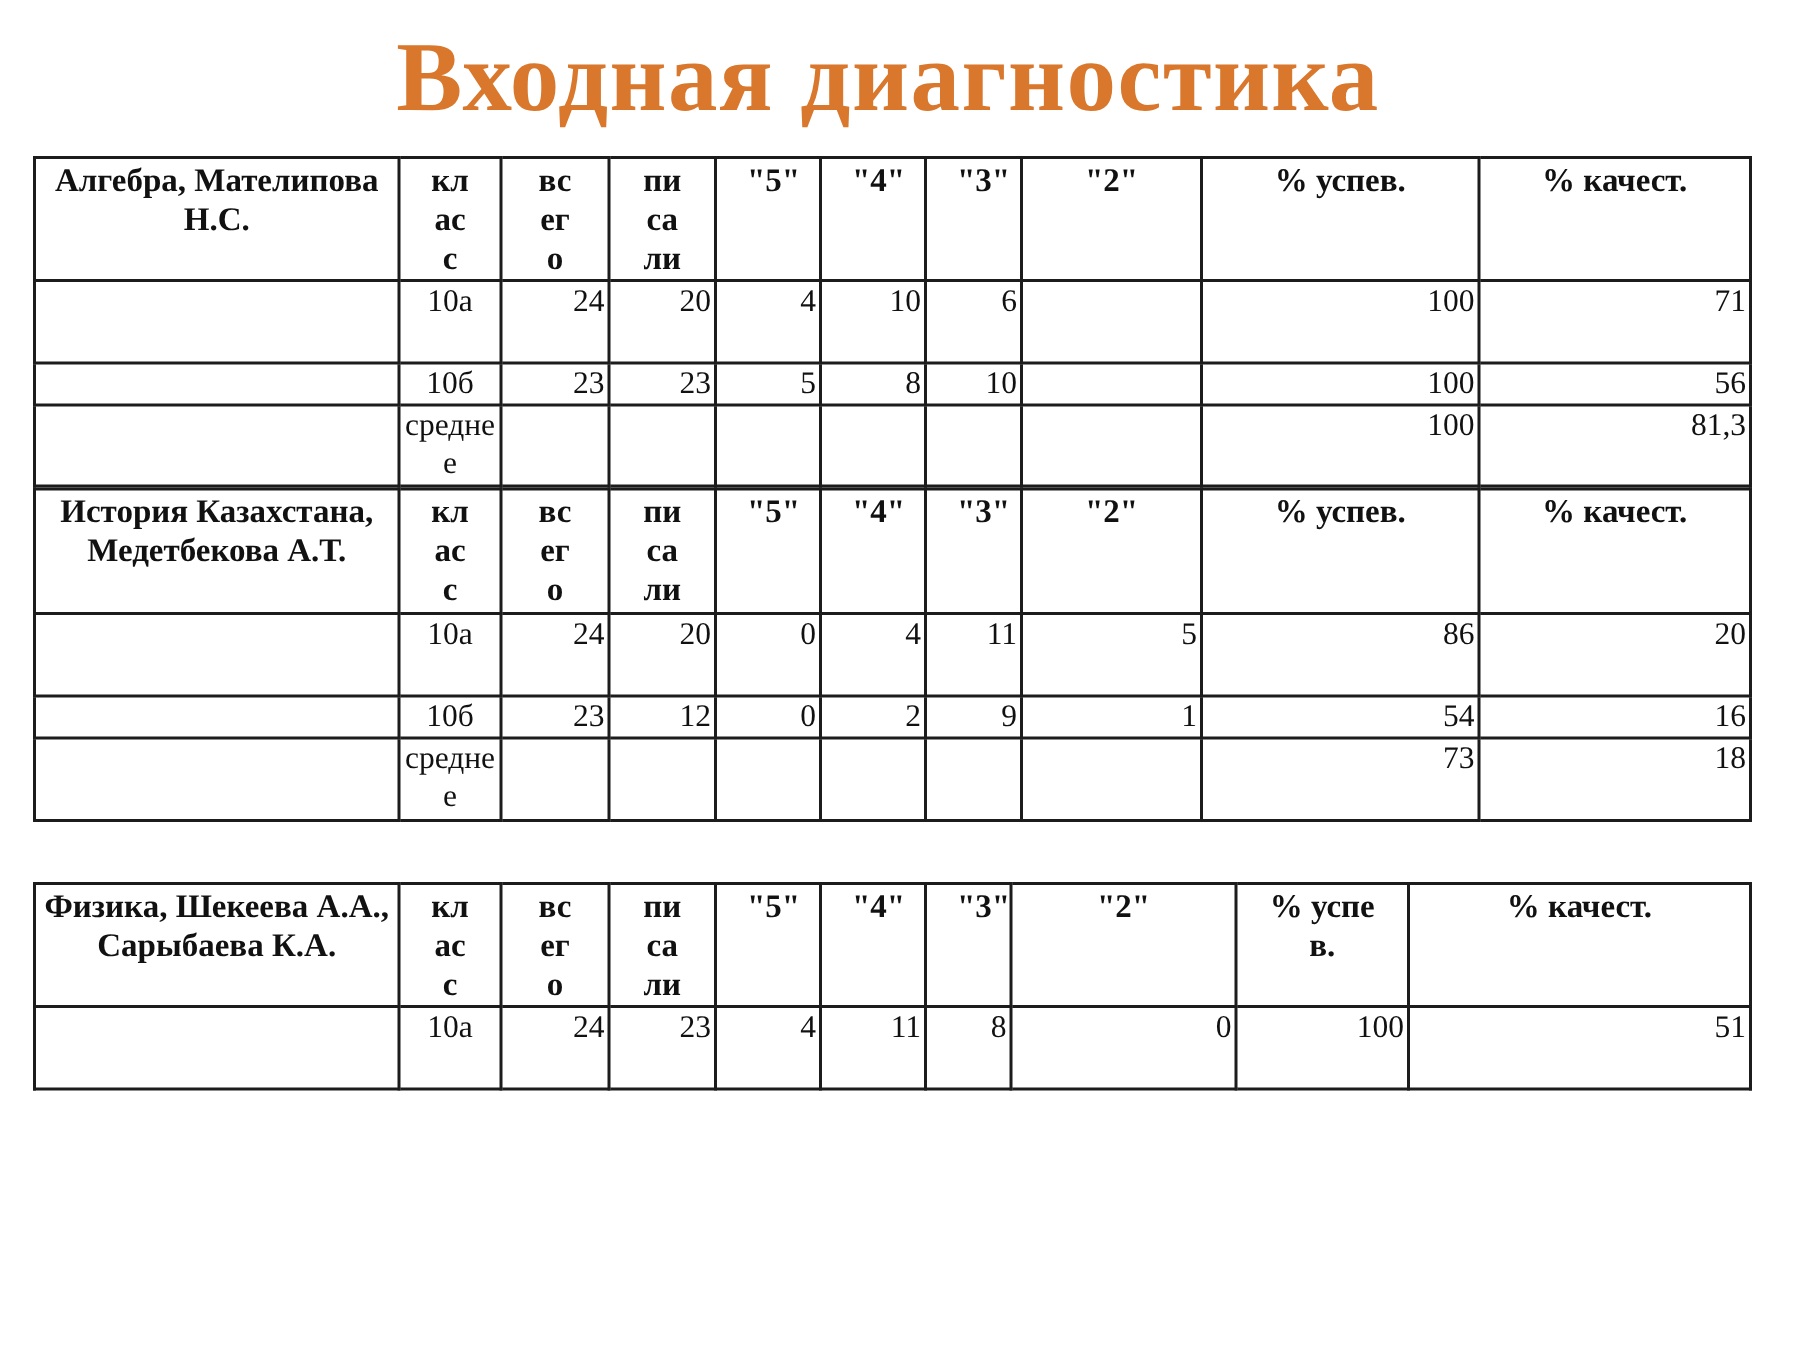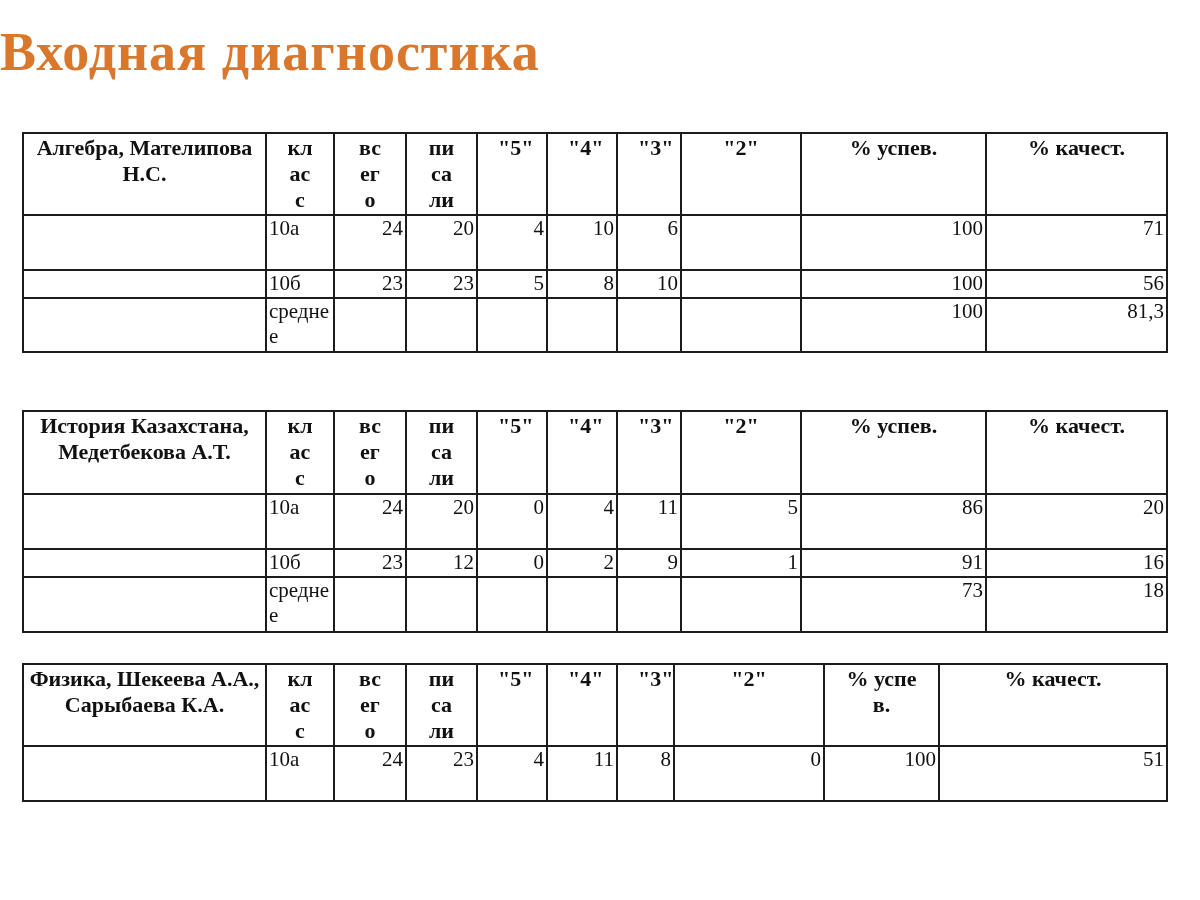--- a/index.html
+++ b/index.html
@@ -5,35 +5,36 @@
   html, body { margin: 0; padding: 0; }
   body {
     width: 1200px; height: 900px;
     background: #ffffff;
     font-family: "Liberation Serif", serif;
     color: #111111;
     overflow: hidden;
   }
   .page-title {
     margin: 20px 16px 0 0;
-    font-size: 54px;
+    text-align: center;
+    font-size: 66px;
     line-height: 64px;
     font-weight: bold;
     color: #d9782c;
     letter-spacing: 1px;
   }
   table.diag {
     border-collapse: collapse;
     table-layout: fixed;
     width: 1144px;
     margin-left: 22px;
   }
-  table.t1 { margin-top: 48px; border-radius: 19px; }
-  table.t2 { margin-top: 57px; }
-  table.t3 { margin-top: 30px; }
+  table.t1 { margin-top: 20px; border-radius: 19px; }
+  table.t2 { }
+  table.t3 { margin-top: 40px; }
   th, td {
     border: 2px solid #1c1c1c;
     vertical-align: top;
     overflow: hidden;
     line-height: 1.18;
   }
   th {
     font-size: 22px;
     font-weight: bold;
     text-align: center;
@@ -43,21 +44,21 @@
   th.name {
     word-break: normal;
     padding: 1px 4px;
   }
   td {
     font-size: 21px;
     font-weight: normal;
     padding: 0 2px;
   }
   td.num { text-align: right; padding-left: 11px; }
-  td.klass { text-align: left; word-break: break-all; }
+  td.klass { text-align: center; word-break: break-all; }
   
   tr.h50 > * { height: 50px; }
   tr.h79 > * { height: 79px; }
   tr.h53 > * { height: 53px; }
   tr.h26 > * { height: 26px; }
   tr.h52 > * { height: 52px; }
   tr.h51 > * { height: 51px; }
 </style>
 </head>
 <body>
@@ -169,21 +170,21 @@
   </tr>
   <tr class="h26">
     <td></td>
     <td class="klass">10б</td>
     <td class="num">23</td>
     <td class="num">12</td>
     <td class="num">0</td>
     <td class="num">2</td>
     <td class="num">9</td>
     <td class="num">1</td>
-    <td class="num">91</td>
+    <td class="num">54</td>
     <td class="num">16</td>
   </tr>
   <tr class="h53">
     <td></td>
     <td class="klass">среднее</td>
     <td class="num"></td>
     <td class="num"></td>
     <td class="num"></td>
     <td class="num"></td>
     <td class="num"></td>

